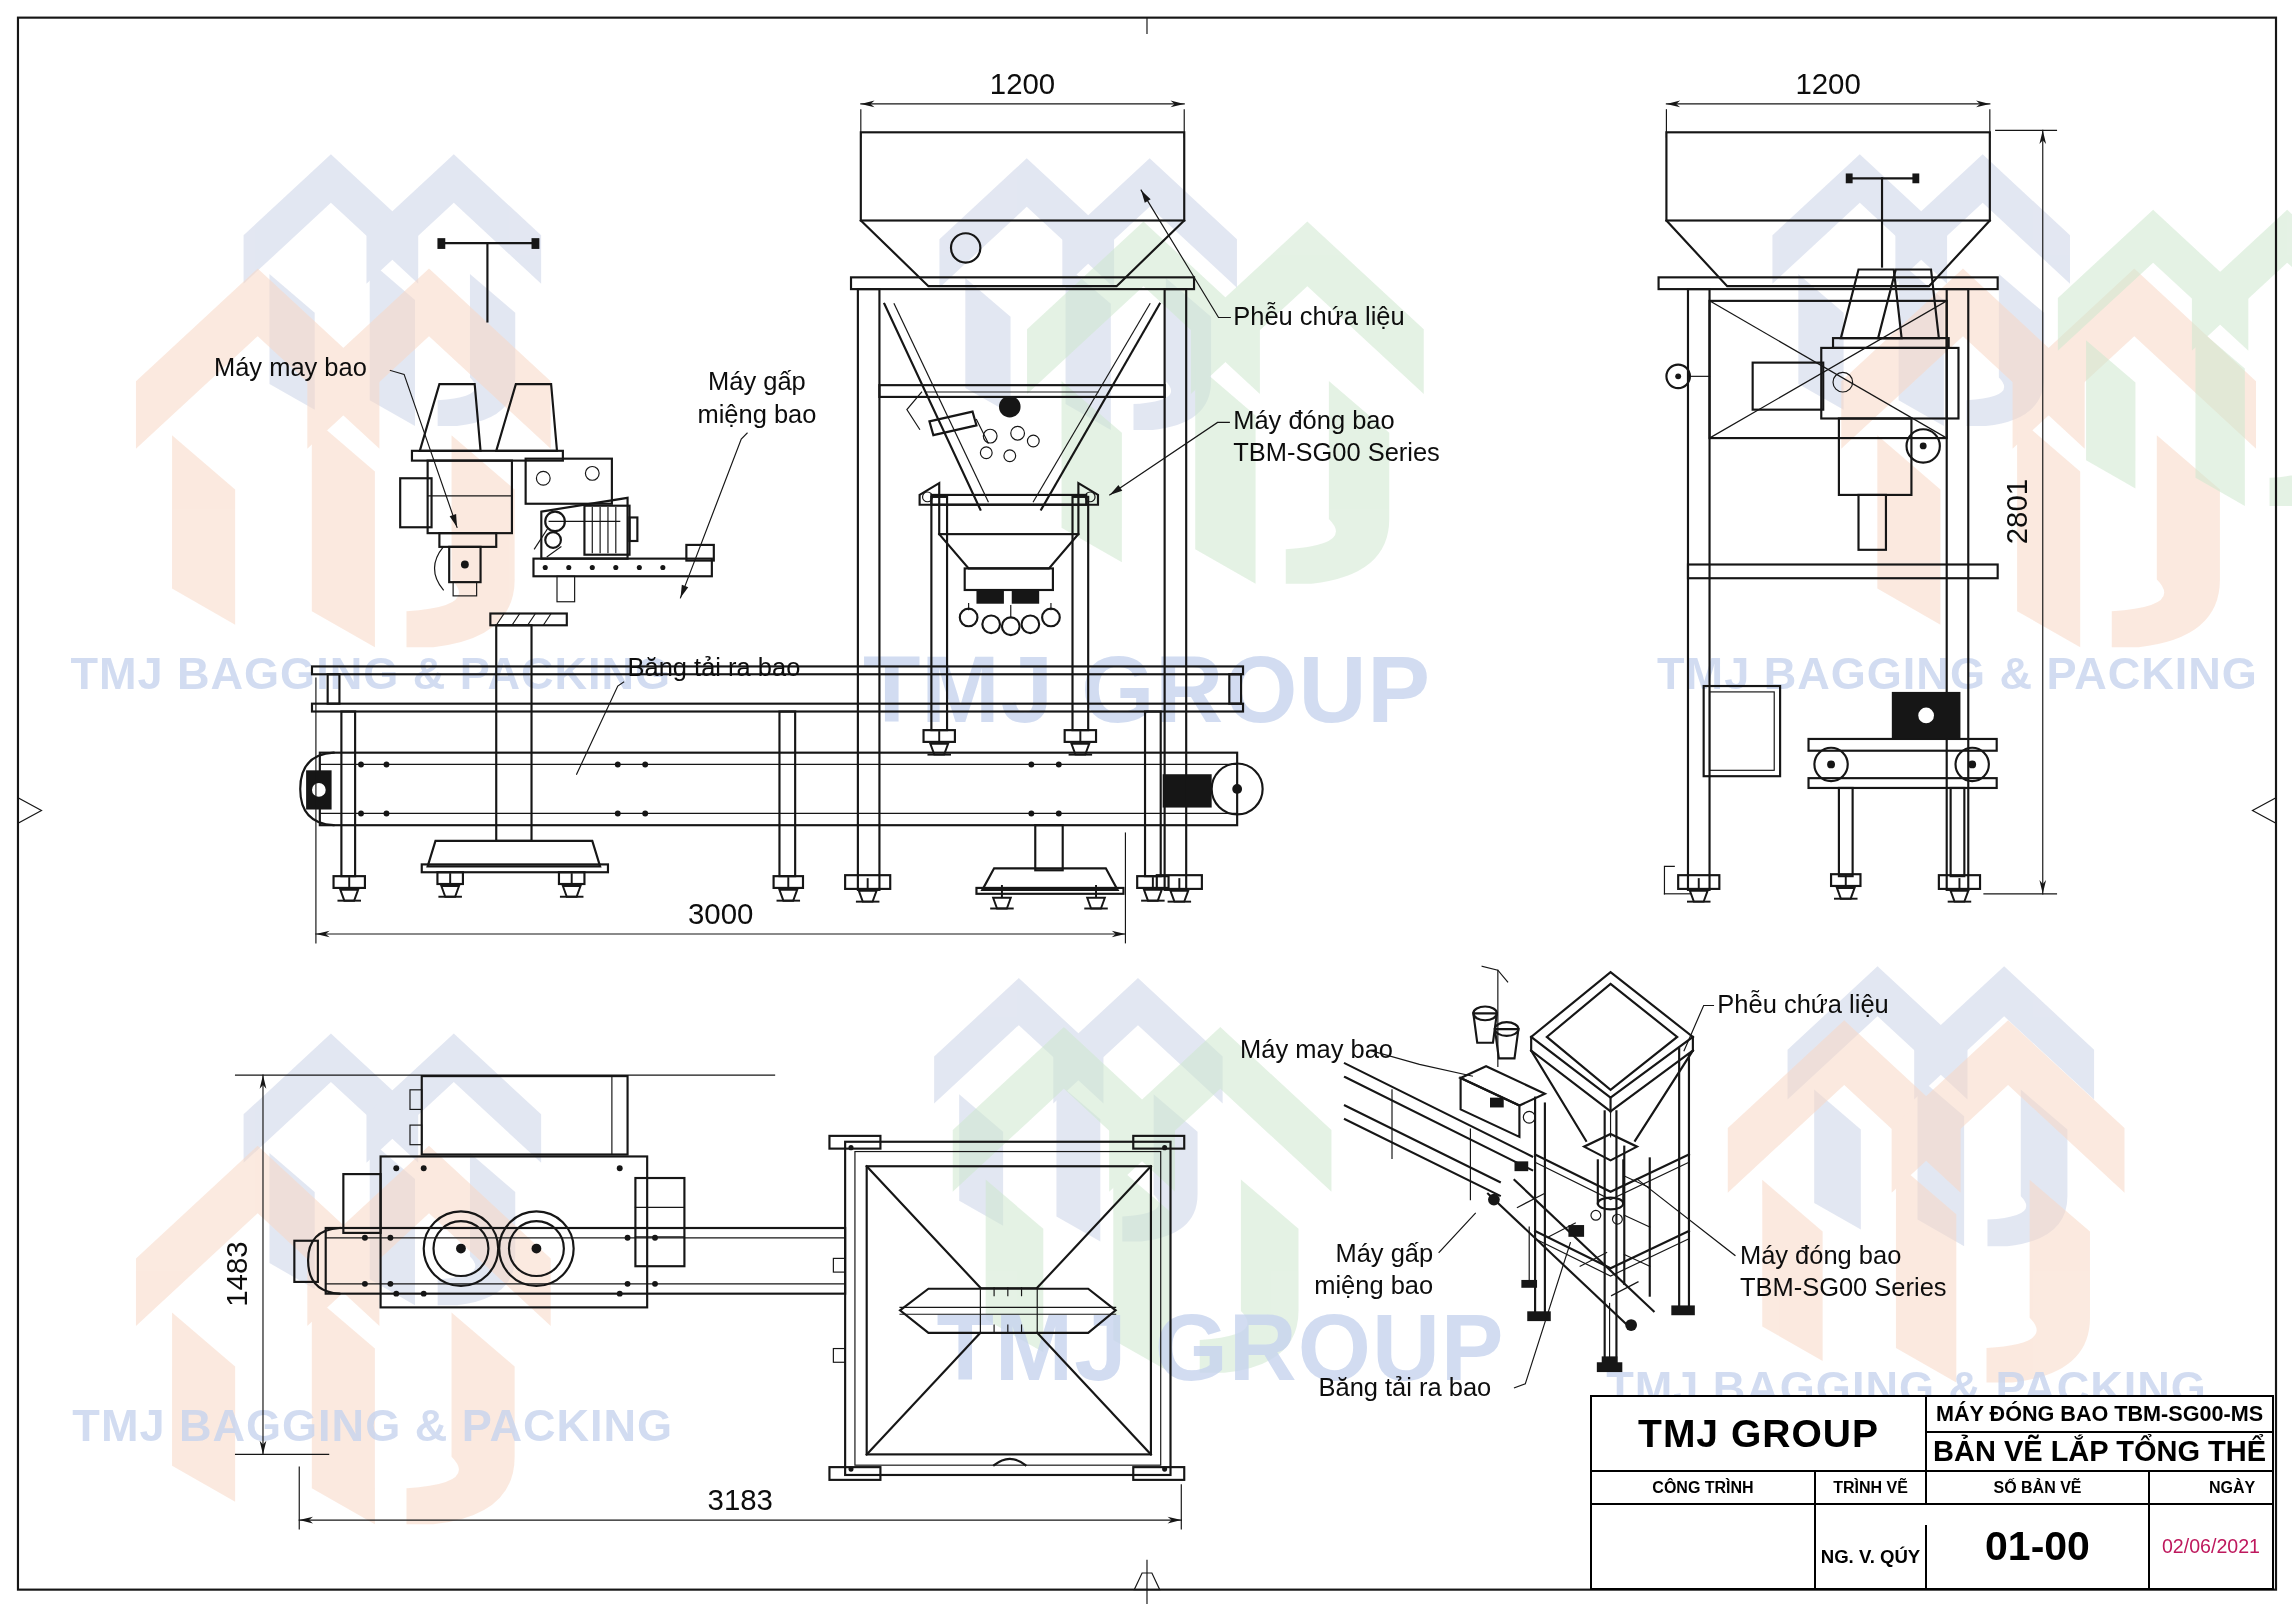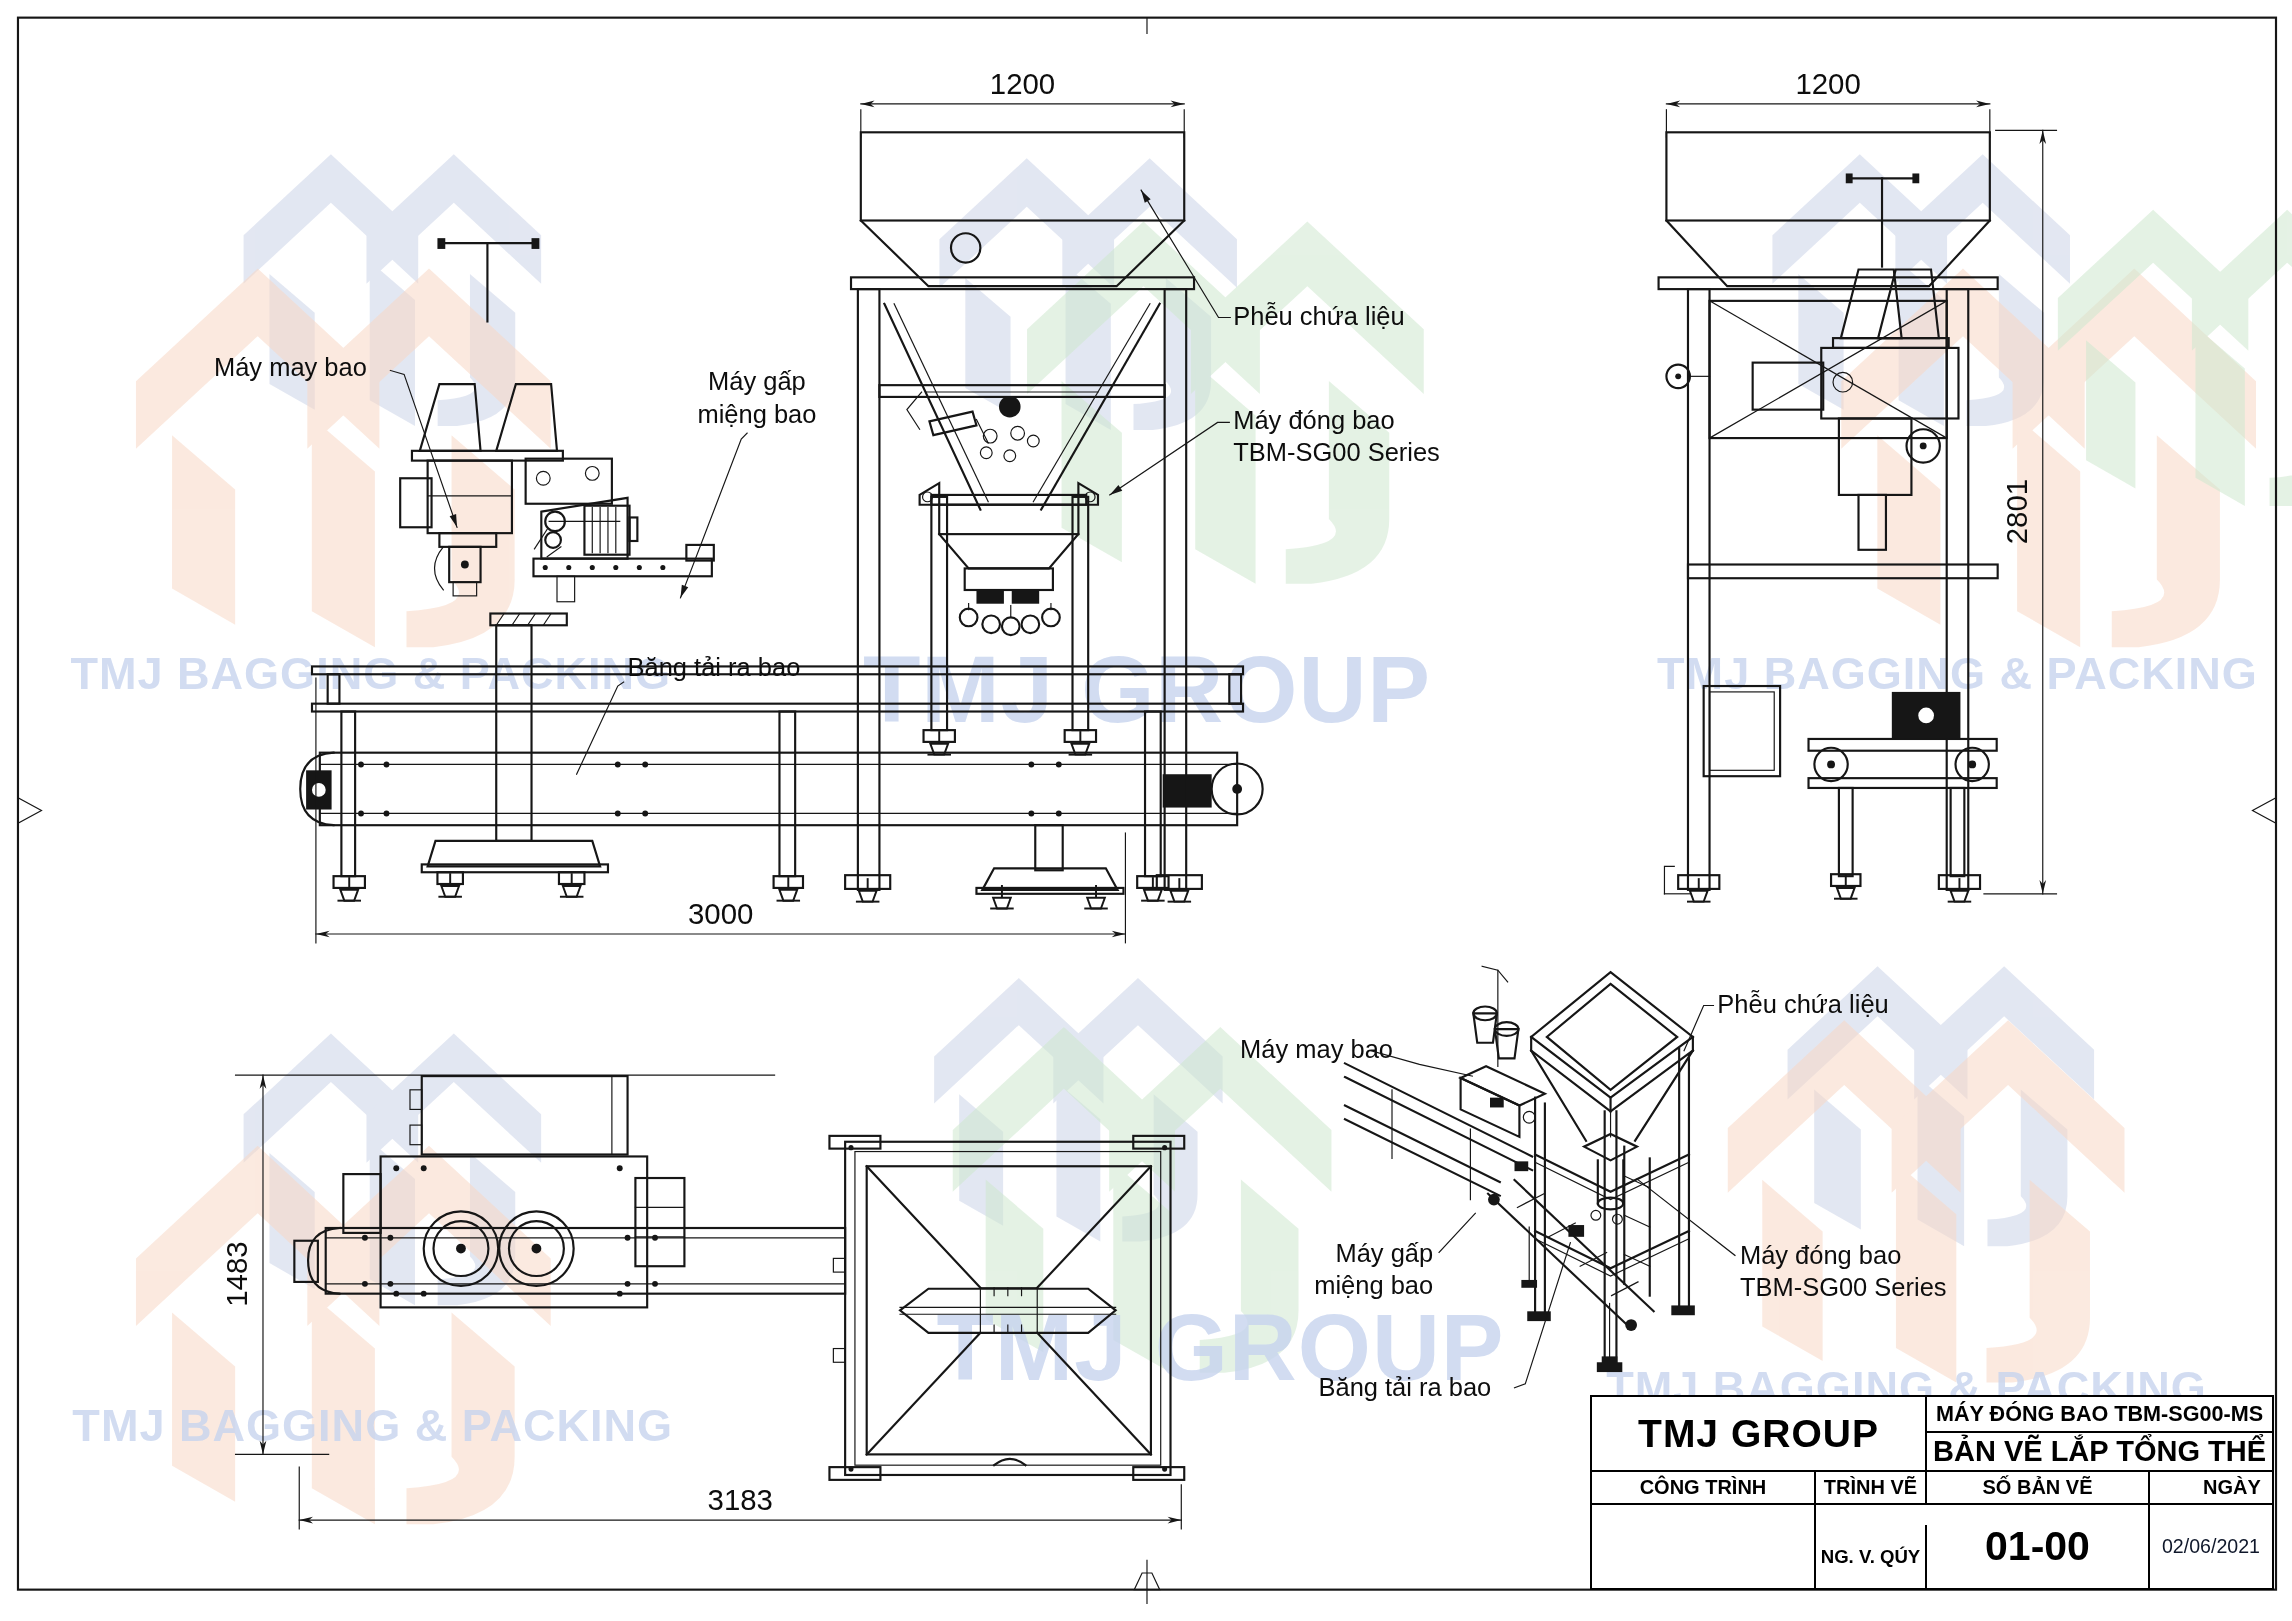--- a/index.html
+++ b/index.html
@@ -20,24 +20,24 @@
           border:2.5px solid #000;box-sizing:border-box;z-index:5;}
   #tblock .grid{display:grid;width:100%;height:100%;
       grid-template-columns:224px 111px 223px 1fr;
       grid-template-rows:36px 39px 33px 1fr;}
   #tblock .c{border-right:2px solid #000;border-bottom:2px solid #000;display:flex;
       align-items:center;justify-content:center;box-sizing:border-box;overflow:hidden;white-space:nowrap;}
   #tblock .noR{border-right:none;} #tblock .noB{border-bottom:none;}
   .tb-company{grid-column:1/3;grid-row:1/3;font-size:39px;font-weight:bold;letter-spacing:1px;}
   .tb-title{grid-column:3/5;grid-row:1;font-size:21.6px;font-weight:bold;}
   .tb-sub{grid-column:3/5;grid-row:2;font-size:29px;font-weight:600;}
-  .tb-h{font-size:20px;font-weight:600;}
+  .tb-h{font-size:16px;font-weight:600;}
   .tb-v1{grid-column:1;grid-row:4;} .tb-v2{grid-column:2;grid-row:4;font-size:18.6px;font-weight:bold;margin-top:20px;}
   .tb-v3{grid-column:3;grid-row:4;font-size:41px;font-weight:bold;text-align:center;}
-  .tb-v4{grid-column:4;grid-row:4;font-size:19.6px;color:#0f172a;}
+  .tb-v4{grid-column:4;grid-row:4;font-size:19.6px;color:#be185d;}
 </style>
 </head>
 <body>
 
 <div id="sheet">
 
 <svg width="2293" height="1621" viewBox="0 0 2339 1654">
   <defs>
     <marker id="da" markerWidth="16" markerHeight="8" refX="15" refY="4" orient="auto-start-reverse" markerUnits="userSpaceOnUse">
       <path d="M15,4 L1,0.6 L5,4 L1,7.4 Z" fill="#161616"></path>

